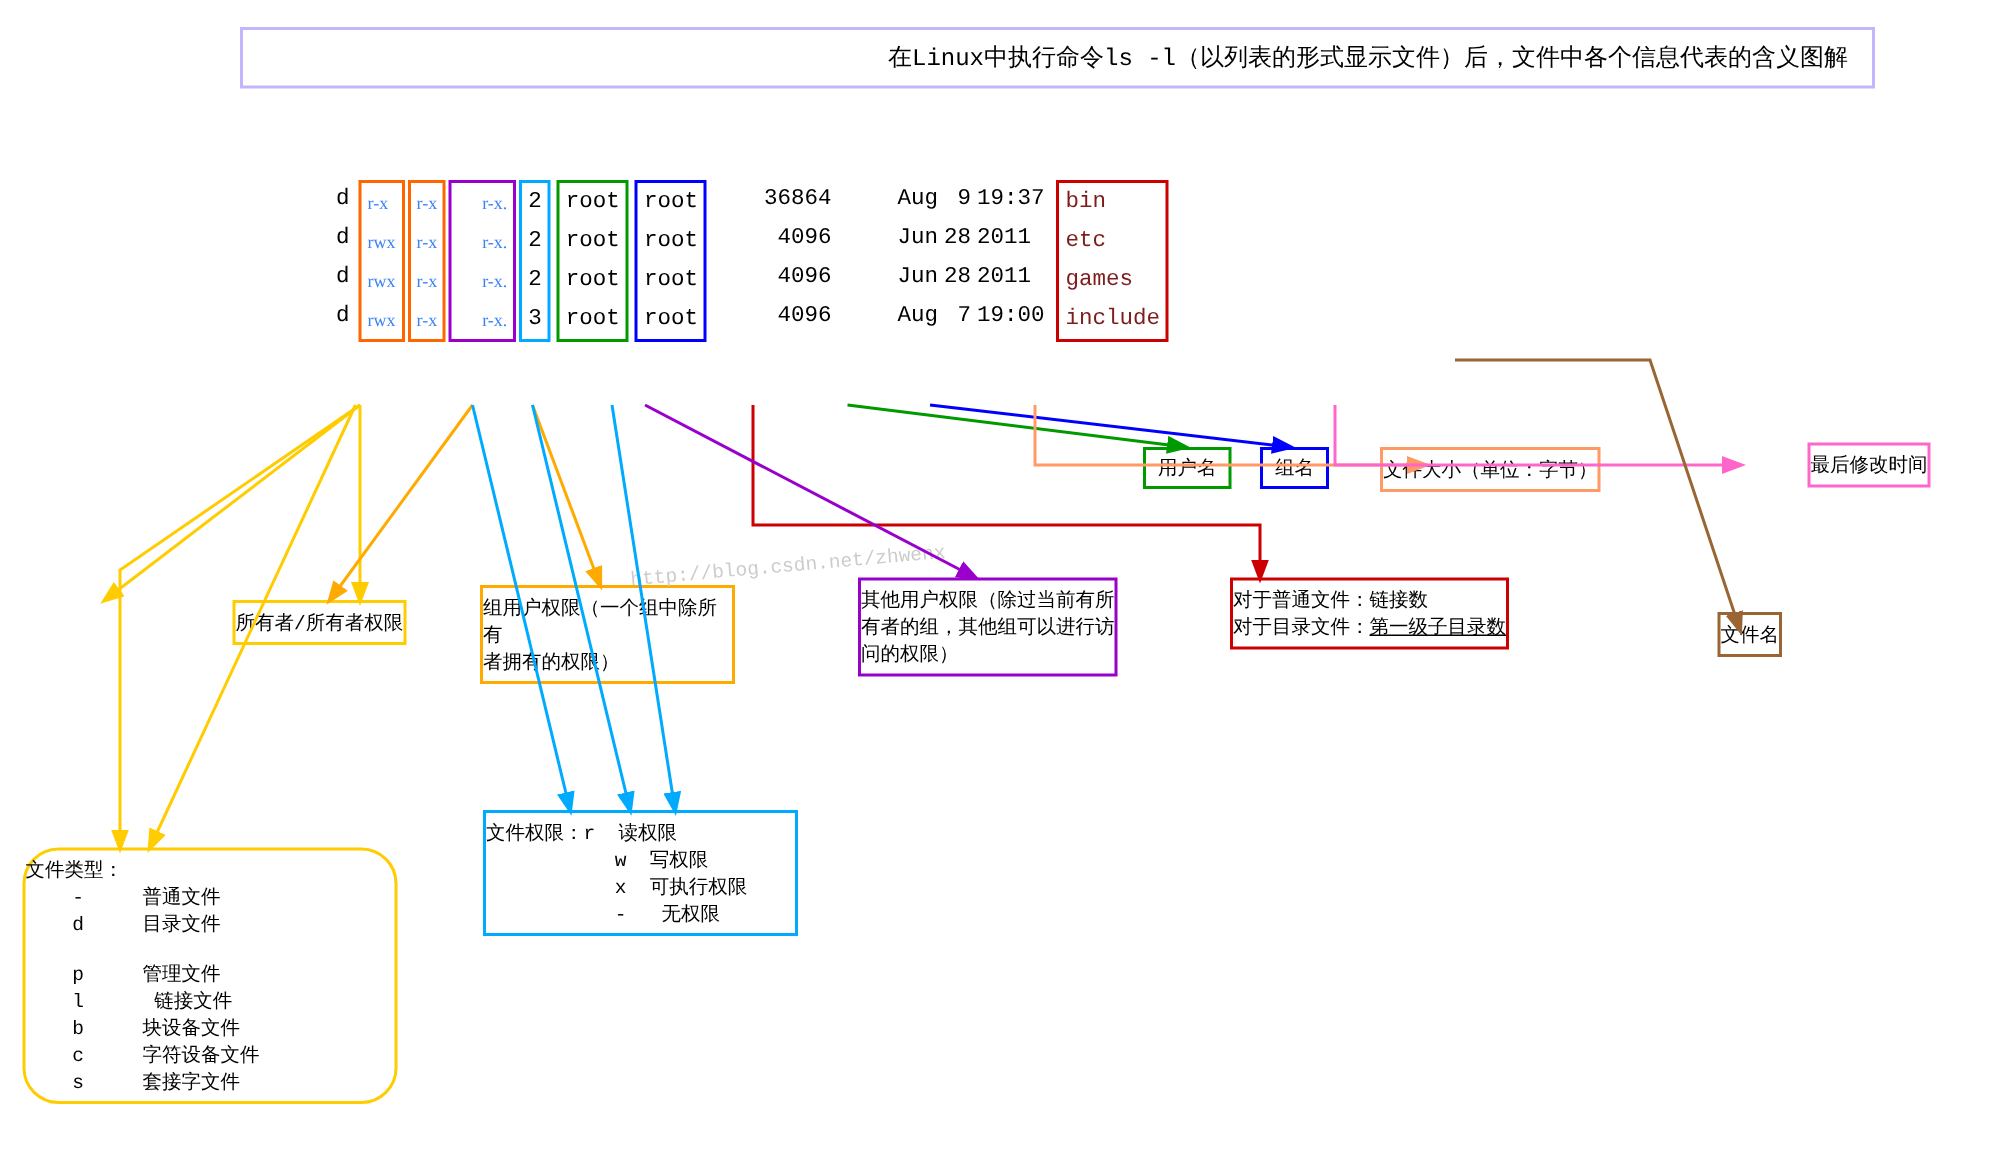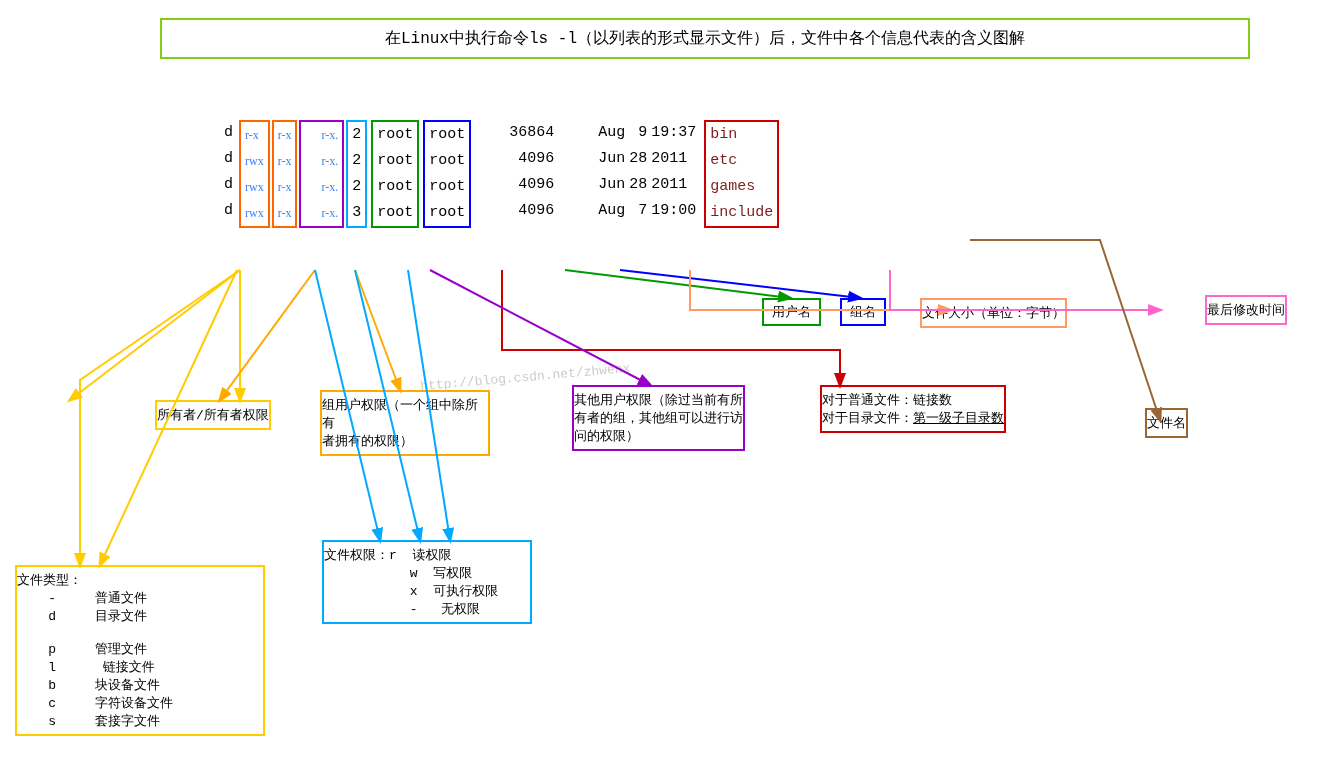--- a/index.html
+++ b/index.html
@@ -10,23 +10,23 @@
       width: 1330px;
       height: 768px;
       overflow: hidden;
       position: relative;
     }
     .title-box {
       position: absolute;
       top: 18px;
       left: 160px;
       right: 80px;
-      border: 2px solid #84cc16;
+      border: 2px solid #c4b5fd;
       padding: 8px 16px;
-      text-align: center;
+      text-align: right;
       font-size: 16px;
       color: #000;
       background: #fff;
     }
     
     .data-area {
       position: absolute;
       top: 120px;
       left: 220px;
       display: flex;
@@ -294,21 +294,21 @@
 </div>
 
 <div class="ann-box" style="left:572px; top:385px; border-color:#9900cc; background:#fff; max-width:175px;">
   <span>其他用户权限（除过当前有所<br>有者的组，其他组可以进行访<br>问的权限）</span>
 </div>
 
 <div class="ann-box" style="left:820px; top:385px; border-color:#cc0000; background:#fff; max-width:210px;">
   <span>对于普通文件：链接数<br>对于目录文件：<span style="text-decoration:underline; color:#000;">第一级子目录数</span></span>
 </div>
 
-<div class="ann-box" style="left:15px; top:565px; border-color:#ffcc00; background:#fff; min-width:250px;">
+<div class="ann-box" style="left:15px; top:565px; border-color:#ffcc00; background:#fff; min-width:250px;border-radius:24px;">
   <div style="font-size:13px;">
     <span>文件类型：</span><br>
     <span>&nbsp;&nbsp;&nbsp;&nbsp;-&nbsp;&nbsp;&nbsp;&nbsp;&nbsp;普通文件</span><br>
     <span>&nbsp;&nbsp;&nbsp;&nbsp;d&nbsp;&nbsp;&nbsp;&nbsp;&nbsp;目录文件</span><br>
     <br>
     <span>&nbsp;&nbsp;&nbsp;&nbsp;p&nbsp;&nbsp;&nbsp;&nbsp;&nbsp;管理文件</span><br>
     <span>&nbsp;&nbsp;&nbsp;&nbsp;l&nbsp;&nbsp;&nbsp;&nbsp;&nbsp;&nbsp;链接文件</span><br>
     <span>&nbsp;&nbsp;&nbsp;&nbsp;b&nbsp;&nbsp;&nbsp;&nbsp;&nbsp;块设备文件</span><br>
     <span>&nbsp;&nbsp;&nbsp;&nbsp;c&nbsp;&nbsp;&nbsp;&nbsp;&nbsp;字符设备文件</span><br>
     <span>&nbsp;&nbsp;&nbsp;&nbsp;s&nbsp;&nbsp;&nbsp;&nbsp;&nbsp;套接字文件</span>

